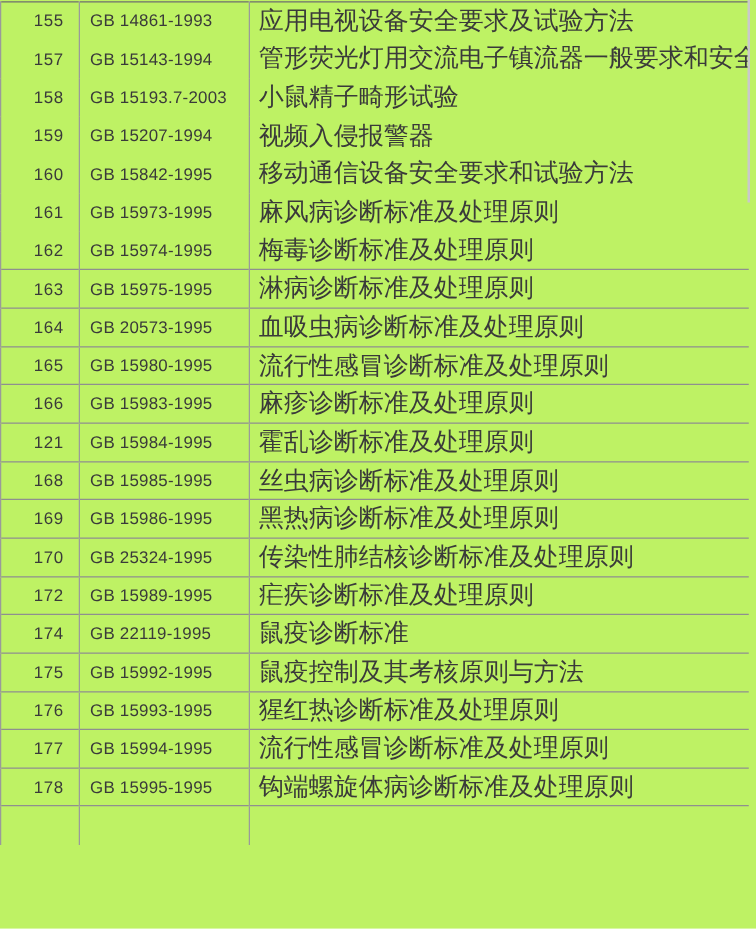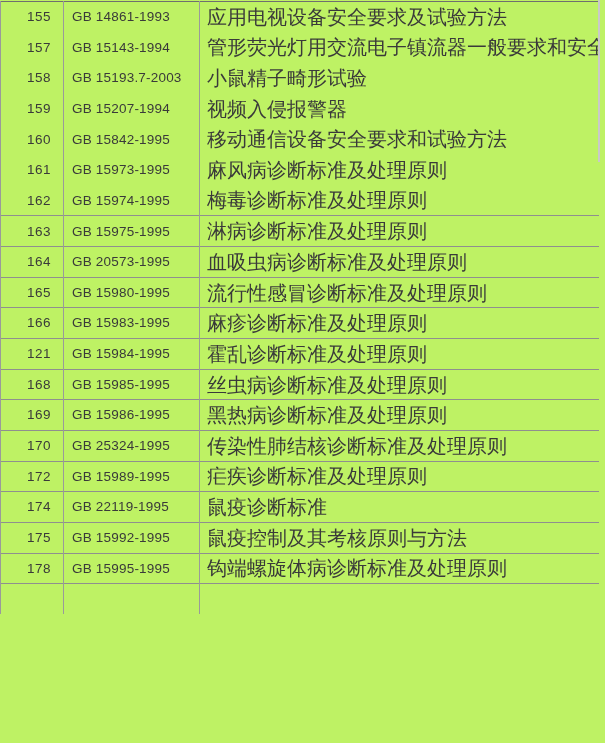--- a/index.html
+++ b/index.html
@@ -153,20 +153,30 @@
     <td class="num">174</td>
     <td class="code">GB 22119-1995</td>
     <td class="title">鼠疫诊断标准</td>
   </tr>
         <tr class="row sep">
     <td class="num">175</td>
     <td class="code">GB 15992-1995</td>
     <td class="title">鼠疫控制及其考核原则与方法</td>
   </tr>
         <tr class="row sep">
+    <td class="num">176</td>
+    <td class="code">GB 15993-1995</td>
+    <td class="title">猩红热诊断标准及处理原则</td>
+  </tr>
+        <tr class="row sep">
+    <td class="num">177</td>
+    <td class="code">GB 15994-1995</td>
+    <td class="title">流行性感冒诊断标准及处理原则</td>
+  </tr>
+        <tr class="row sep">
     <td class="num">178</td>
     <td class="code">GB 15995-1995</td>
     <td class="title">钩端螺旋体病诊断标准及处理原则</td>
   </tr>
         <tr class="row partial">
         <td class="num"></td>
         <td class="code"></td>
         <td class="title"></td>
       </tr>
     </tbody>

